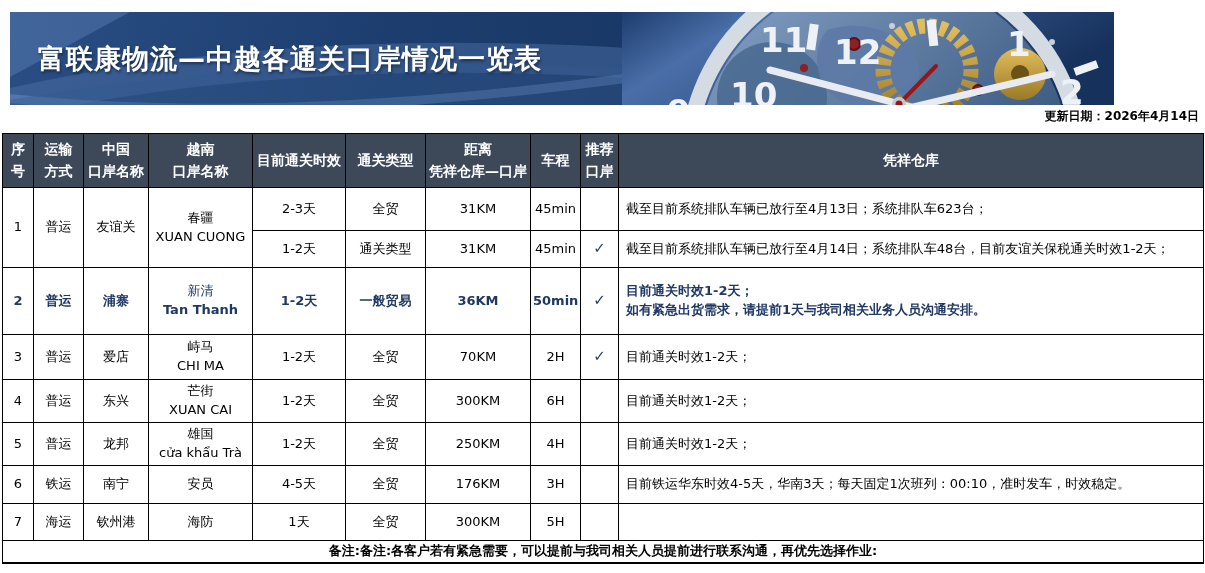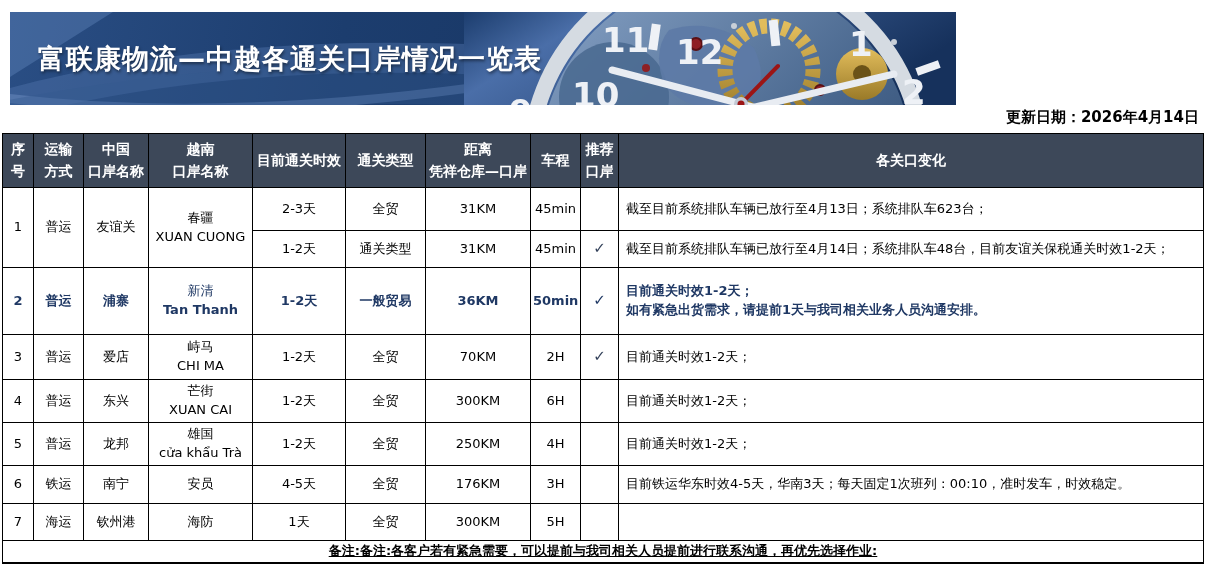--- a/index.html
+++ b/index.html
@@ -9,33 +9,33 @@
     --check:#33415a;
   }
   *{box-sizing:border-box;}
   html,body{margin:0;padding:0;}
   body{
     width:1205px;height:573px;background:#fff;position:relative;overflow:hidden;
     font-family:"DejaVu Sans","Liberation Sans",sans-serif;
   }
   
   .banner{
-    position:absolute;left:10px;top:12px;width:946px;height:93px;overflow:hidden;
+    position:absolute;left:10px;top:12px;width:1104px;height:93px;overflow:hidden;
     background:linear-gradient(100deg,#2a4e84 0%,#1c3d6e 35%,#142f59 100%);
   }
   .banner svg.deco{position:absolute;left:0;top:0;width:100%;height:100%;}
   .banner-title{
     position:absolute;left:28px;top:50%;transform:translateY(-50%);
     color:#fff;font-size:27px;font-weight:bold;letter-spacing:1px;
     text-shadow:1px 2px 3px rgba(0,0,0,.45);white-space:nowrap;z-index:3;
   }
   .watch{position:absolute;right:0;top:0;height:93px;width:492px;z-index:2;}
   
   .date{
-    position:absolute;top:108px;right:6px;font-size:15px;font-weight:bold;color:#000;
+    position:absolute;top:108px;right:6px;font-size:12px;font-weight:bold;color:#000;
   }
   
   table.ports{
     position:absolute;left:2px;top:133px;width:1201px;
     border-collapse:collapse;table-layout:fixed;
     border:1px solid #000;border-bottom:2px solid #000;
   }
   .ports th,.ports td{
     border:1px solid #000;text-align:center;vertical-align:middle;
     overflow:hidden;padding:1px 2px;
@@ -44,21 +44,21 @@
     background:var(--header-bg);color:#fff;font-size:14px;font-weight:bold;
     white-space:pre-line;line-height:1.55;
   }
   .ports td{font-size:13px;color:#000;white-space:pre-line;line-height:1.45;}
   .ports td.changes{text-align:left;padding:0 7px;}
   .ports td.recommended{font-size:15px;color:var(--check);font-style:italic;}
   .ports tr.hl td{color:var(--navy);font-weight:bold;}
   .ports td .l1b{font-weight:normal;}
   .note-cell{
     text-align:left;color:var(--note-red);font-weight:bold;font-size:12.5px;
-    padding:3px 5px;height:15px;text-decoration:underline;
+    padding:3px 5px;height:15px;
   }
 </style>
 </head>
 <body>
 
 <div class="banner">
   <svg class="deco" viewBox="0 0 1195 93" preserveAspectRatio="none">
     <path d="M-20,-10 L150,-10 L-20,75 Z" fill="#6e93c8" opacity="0.35"></path>
     <path d="M-60,105 Q330,8 900,70" stroke="#4f74ab" stroke-width="30" fill="none" opacity="0.45"></path>
     <path d="M-60,80 Q300,125 820,45" stroke="#6b8cc0" stroke-width="9" fill="none" opacity="0.5"></path>
@@ -144,21 +144,21 @@
 口岸名称</th>
         <th>越南
 口岸名称</th>
         <th>目前通关时效</th>
         <th>通关类型</th>
         <th>距离
 凭祥仓库—口岸</th>
         <th>车程</th>
         <th>推荐
 口岸</th>
-        <th>各关口变化</th>
+        <th>凭祥仓库</th>
       </tr>
     </thead>
   <tbody>
       <tr style="height: 43px;">
         <td rowspan="2" class="seq">1</td>
         <td rowspan="2" class="transport">普运</td>
         <td rowspan="2" class="cn-port">友谊关</td>
         <td rowspan="2" class="vn-port"><div class="l1b">春疆</div><div>XUAN CUONG</div></td>
         <td class="clearance-time">2-3天</td>
         <td class="clearance-type">全贸</td>

